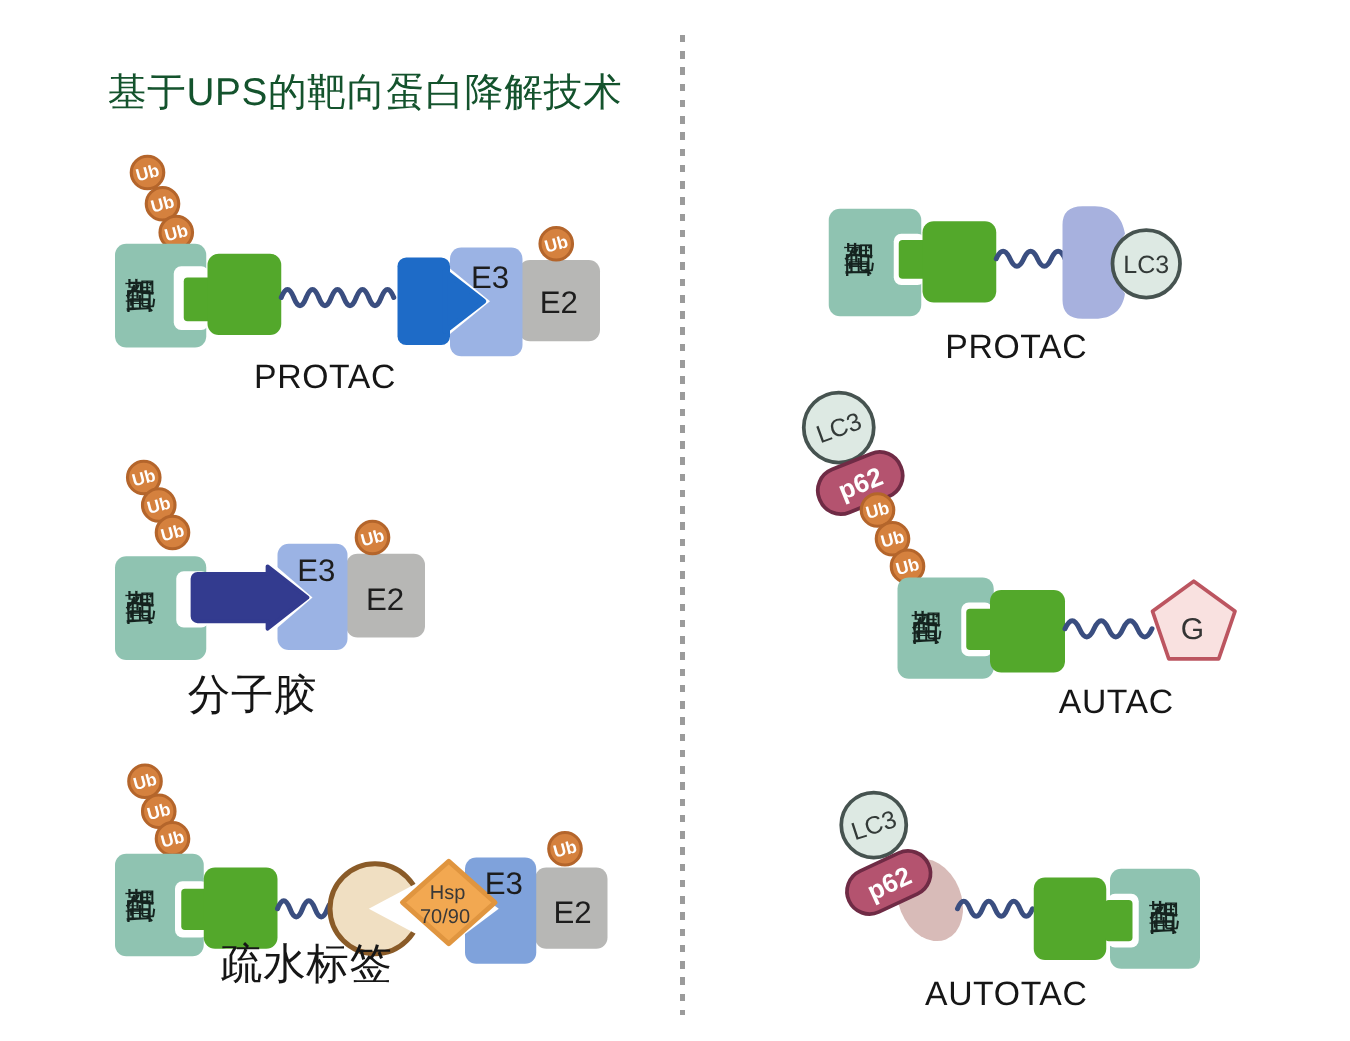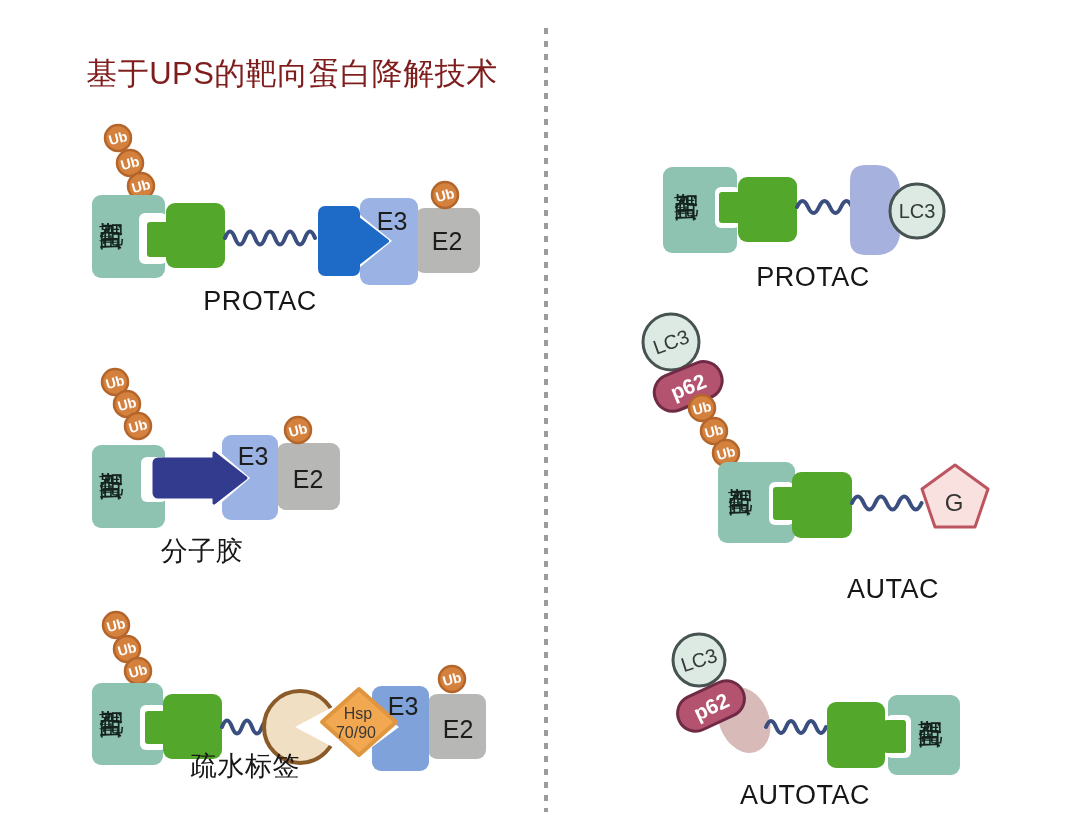--- a/index.html
+++ b/index.html
@@ -3,33 +3,33 @@
 <meta charset="utf-8">
 <style>
   html,body{margin:0;padding:0;background:#ffffff;}
   #canvas{
     position:relative;width:1080px;height:833px;background:#ffffff;overflow:hidden;
     font-family:"Liberation Sans","DejaVu Sans",sans-serif;color:#1b1b1b;
   }
   .art{position:absolute;left:0;top:0;}
   .title{
     position:absolute;top:53px;transform:translateX(-50%);
-    font-size:31px;font-weight:500;color:#7f1d1d;white-space:nowrap;letter-spacing:0.5px;
+    font-size:31px;font-weight:500;color:#14532d;white-space:nowrap;letter-spacing:0.5px;
   }
   #title-left{left:292px;}
   #title-right{left:800px;}
   .divider{
     position:absolute;left:544px;top:28px;width:4px;height:784px;
     background:repeating-linear-gradient(to bottom,#9b9b9b 0 6px,transparent 6px 13px);
   }
   .dlabel{
     position:absolute;transform:translateX(-50%);
     font-size:27px;color:#161616;white-space:nowrap;letter-spacing:0.5px;
   }
-  .dlabel.cjk{font-size:27px;}
+  .dlabel.cjk{font-size:34px;}
   .vtext{
     position:absolute;writing-mode:vertical-rl;text-orientation:upright;
     font-size:25px;font-weight:500;color:#15231f;letter-spacing:2px;line-height:1;
   }
   svg text{font-family:"Liberation Sans","DejaVu Sans",sans-serif;}
   .ubtxt{font-size:14px;font-weight:700;fill:#ffffff;}
   .e3txt,.e2txt{font-size:25px;fill:#1d1d1d;}
   .lc3txt{font-size:20px;fill:#333a38;}
   .p62txt{font-size:21px;font-weight:600;fill:#ffffff;}
   .hsptxt{font-size:16px;fill:#383838;}
@@ -182,16 +182,16 @@
   <div class="vtext" style="left:99px;top:452px;">靶蛋白</div>
   <div class="vtext" style="left:99px;top:690px;">靶蛋白</div>
   <div class="vtext" style="left:674px;top:173px;">靶蛋白</div>
   <div class="vtext" style="left:728px;top:468px;">靶蛋白</div>
   <div class="vtext" style="left:918px;top:700px;">靶蛋白</div>
 
   <div class="dlabel" style="left:260px;top:286px;">PROTAC</div>
   <div class="dlabel cjk" style="left:202px;top:533px;">分子胶</div>
   <div class="dlabel cjk" style="left:245px;top:748px;">疏水标签</div>
   <div class="dlabel" style="left:813px;top:262px;">PROTAC</div>
-  <div class="dlabel" style="left:893px;top:546px;margin-top:28px;">AUTAC</div>
+  <div class="dlabel" style="left:893px;top:546px;">AUTAC</div>
   <div class="dlabel" style="left:805px;top:780px;text-align:center;">AUTOTAC</div>
 
 </div>
 
 </body></html>

